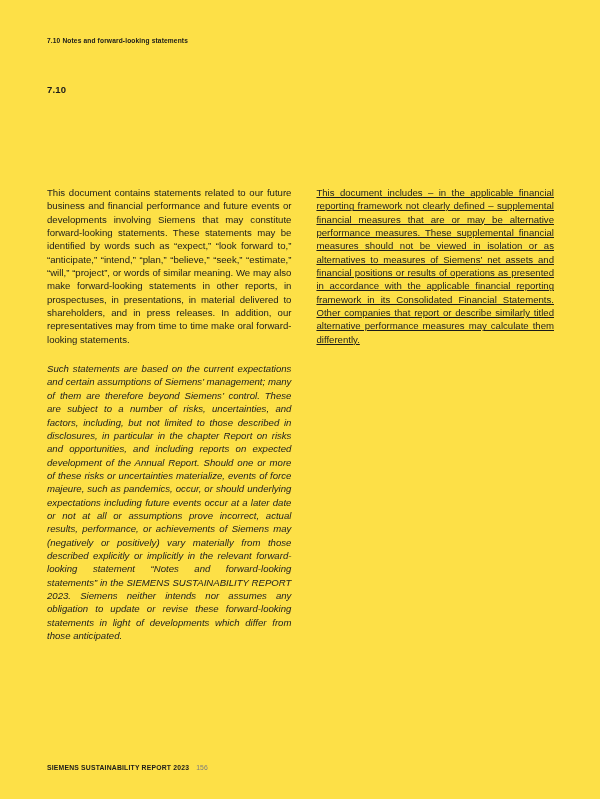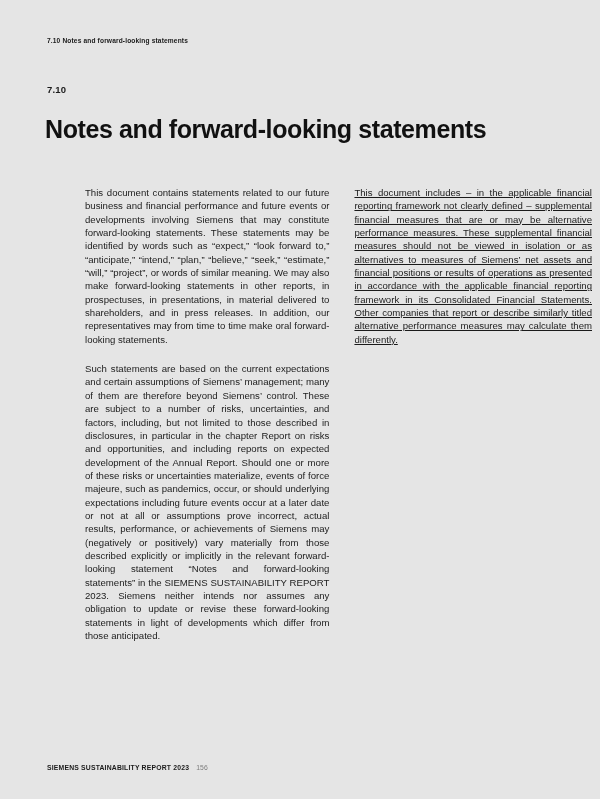--- a/index.html
+++ b/index.html
@@ -4,21 +4,21 @@
 <style>
   html, body {
     margin: 0;
     padding: 0;
     background: #ffffff;
   }
   .page {
     position: relative;
     width: 600px;
     height: 799px;
-    background: #e5e5e5;
+    background: #fde047;
     font-family: "Liberation Sans", sans-serif;
     color: #1a1a1a;
     overflow: hidden;
   }
   .running-header {
     position: absolute;
     top: 37px;
     left: 47px;
     font-size: 6.6px;
     font-weight: 700;
@@ -45,37 +45,37 @@
     white-space: nowrap;
   }
   .columns {
     position: absolute;
     top: 186px;
     left: 47px;
     width: 507px;
     display: flex;
     gap: 25px;
     align-items: flex-start;
-    margin-left: 38px;
   }
   .col {
     display: block;
   }
   .col-left  { width: 250px; }
   .col-right { width: 243px; text-decoration: underline; }
   .body-para {
     margin: 0;
     font-size: 9.6px;
     line-height: 13.35px;
     text-align: justify;
     color: #1c1c1c;
     font-weight: 400;
   }
   .body-para + .body-para {
     margin-top: 16px;
+    font-style: italic;
   }
   .footer {
     position: absolute;
     top: 764px;
     left: 47px;
     font-size: 6.8px;
     letter-spacing: 0.2px;
     display: flex;
     align-items: baseline;
   }
@@ -91,21 +91,20 @@
 </style>
 </head>
 <body>
 
 <div class="page">
 
   <div class="running-header">7.10 Notes and forward-looking statements</div>
 
   <div class="section-number">7.10</div>
 
-  <h1 class="page-title">Notes and forward-looking statements</h1>
 
   <div class="columns">
     <div class="col col-left">
       <p class="body-para">This document contains statements related to our future business and financial performance and future events or developments involving Siemens that may constitute forward-looking statements. These statements may be identified by words such as “expect,” “look forward to,” “anticipate,” “intend,” “plan,” “believe,” “seek,” “estimate,” “will,” “project”, or words of similar meaning. We may also make forward-looking statements in other reports, in prospectuses, in presentations, in material delivered to shareholders, and in press releases. In addition, our representatives may from time to time make oral forward-looking statements.</p>
       <p class="body-para">Such statements are based on the current expectations and certain assumptions of Siemens’ management; many of them are therefore beyond Siemens’ control. These are subject to a number of risks, uncertainties, and factors, including, but not limited to those described in disclosures, in particular in the chapter Report on risks and opportunities, and including reports on expected development of the Annual Report. Should one or more of these risks or uncertainties materialize, events of force majeure, such as pandemics, occur, or should underlying expectations including future events occur at a later date or not at all or assumptions prove incorrect, actual results, performance, or achievements of Siemens may (negatively or positively) vary materially from those described explicitly or implicitly in the relevant forward-looking statement “Notes and forward-looking statements” in the SIEMENS SUSTAINABILITY REPORT 2023. Siemens neither intends nor assumes any obligation to update or revise these forward-looking statements in light of developments which differ from those anticipated.</p>
     </div>
     <div class="col col-right">
       <p class="body-para">This document includes – in the applicable financial reporting framework not clearly defined – supplemental financial measures that are or may be alternative performance measures. These supplemental financial measures should not be viewed in isolation or as alternatives to measures of Siemens’ net assets and financial positions or results of operations as presented in accordance with the applicable financial reporting framework in its Consolidated Financial Statements. Other companies that report or describe similarly titled alternative performance measures may calculate them differently.</p>
     </div>
   </div>

